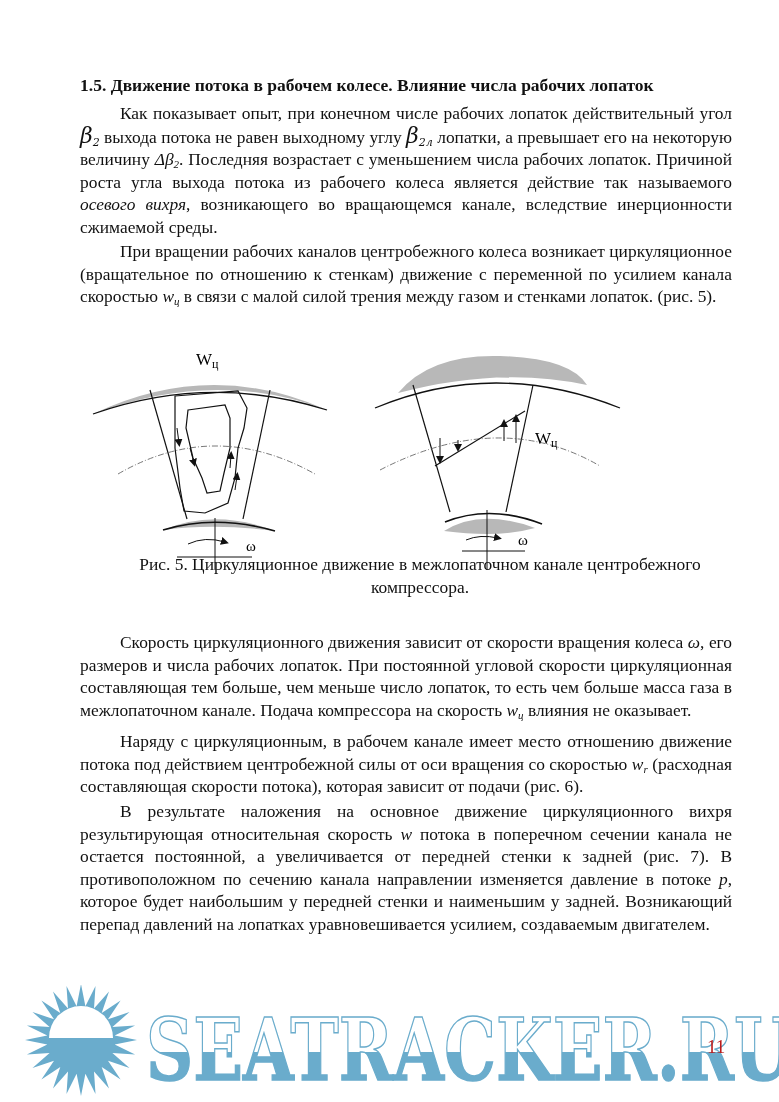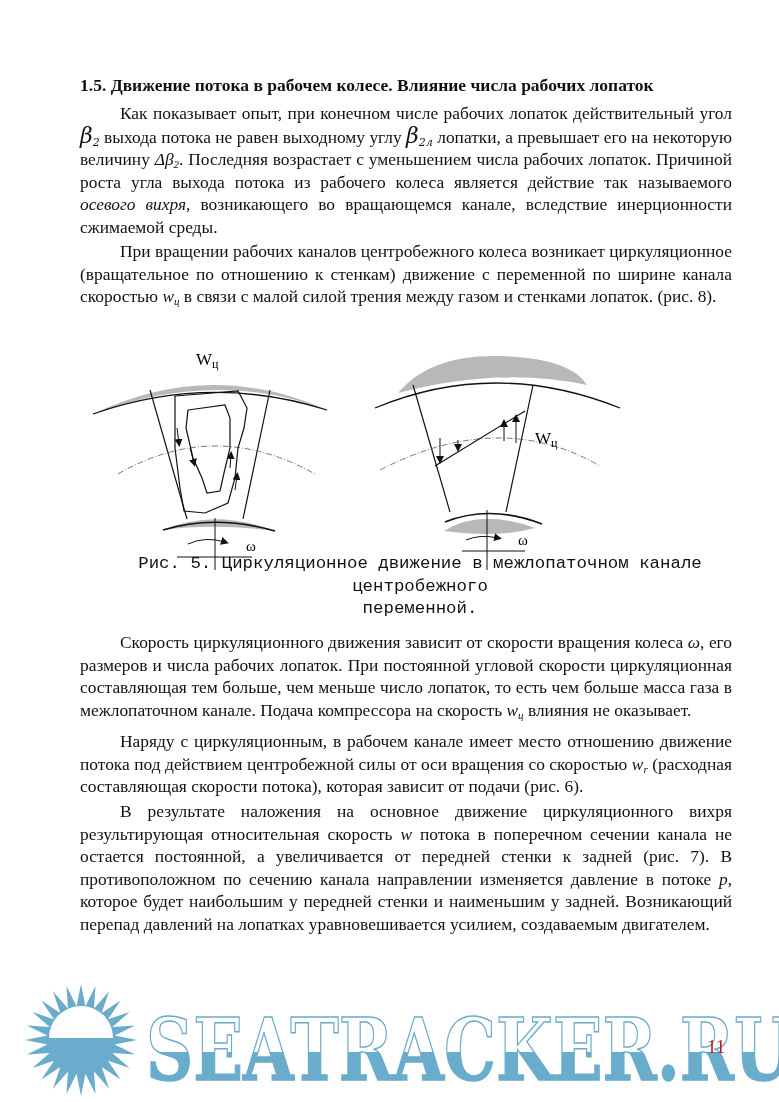--- a/index.html
+++ b/index.html
@@ -13,36 +13,36 @@
   .m { font-style: italic; }
   sub { font-size: 11px; vertical-align: -3px; line-height: 0; }
   .p1 { top: 102px; }
   .p2 { top: 240px; }
   .p3 { top: 631px; }
   .p4 { top: 730px; }
   .p5 { top: 800px; }
   .beta { font-style: italic; font-size: 22px; font-family: "DejaVu Serif", serif; }
   .figure { position: absolute; left: 80px; top: 348px; width: 580px; height: 222px; }
   .caption { position: absolute; left: 100px; width: 640px; top: 553px; text-align: center;
-             font-size: 17.4px; line-height: 22.6px; font-family: Liberation Mono, monospace; }
+             font-size: 17.4px; line-height: 22.6px; }
   .watermark { position: absolute; left: 0; top: 985px; width: 779px; height: 117px; padding-left: 24px; }
   .pagenum { position: absolute; left: 707px; top: 1036px; font-size: 19px; color: #b91c1c; }
 </style>
 </head>
 <body>
 
 <div class="page">
 
   <div class="title">
     <div>1.5. Движение потока в рабочем колесе. Влияние числа рабочих лопаток</div>
   </div>
 
   <div class="para p1"><span>Как показывает опыт, при конечном числе рабочих лопаток действительный угол </span><span class="beta"><span>β</span><sub>2</sub></span><span> выхода потока не равен выходному углу </span><span class="beta"><span>β</span><sub>2л</sub></span><span> лопатки, а превышает его на некоторую величину </span><span class="m"><span>Δβ</span><sub>2</sub></span><span>. Последняя возрастает с уменьшением числа рабочих лопаток. Причиной роста угла выхода потока из рабочего колеса является действие так называемого </span><span class="m">осевого вихря</span><span>, возникающего во вращающемся канале, вследствие инерционности сжимаемой среды.</span></div>
 
-  <div class="para p2"><span>При вращении рабочих каналов центробежного колеса возникает циркуляционное (вращательное по отношению к стенкам) движение с переменной по ширине канала скоростью </span><span class="m"><span>w</span><sub>ц</sub></span><span> в связи с малой силой трения между газом и стенками лопаток. (рис. 8).</span></div>
+  <div class="para p2"><span>При вращении рабочих каналов центробежного колеса возникает циркуляционное (вращательное по отношению к стенкам) движение с переменной по усилием канала скоростью </span><span class="m"><span>w</span><sub>ц</sub></span><span> в связи с малой силой трения между газом и стенками лопаток. (рис. 5).</span></div>
 
   <div class="figure">
     <svg width="580" height="222" viewBox="0 0 580 222">
       <defs>
         <marker id="ah" markerWidth="8" markerHeight="8" refX="4" refY="4" orient="auto">
           <path d="M0,0 L8,4 L0,8 z" fill="#111"></path>
         </marker>
       </defs>
 
       <g>
@@ -83,21 +83,21 @@
         <line x1="382" y1="203" x2="445" y2="203" stroke="#111" stroke-width="1"></line>
         <path d="M386,192 Q400,186 418,190" fill="none" stroke="#111" stroke-width="1" marker-end="url(#ah)"></path>
         <text x="455" y="96" font-family="Liberation Serif, serif" font-size="17"><tspan>W</tspan><tspan font-size="12" dy="3">ц</tspan></text>
         <text x="438" y="197" font-family="Liberation Serif, serif" font-size="15">ω</text>
       </g>
     </svg>
   </div>
 
   <div class="caption">
     <div>Рис. 5. Циркуляционное движение в межлопаточном канале центробежного</div>
-    <div>переменной.</div>
+    <div>компрессора.</div>
   </div>
 
   <div class="para p3"><span>Скорость циркуляционного движения зависит от скорости вращения колеса </span><span class="m">ω</span><span>, его размеров и числа рабочих лопаток. При постоянной угловой скорости циркуляционная составляющая тем больше, чем меньше число лопаток, то есть чем больше масса газа в межлопаточном канале. Подача компрессора на скорость </span><span class="m"><span>w</span><sub>ц</sub></span><span>  влияния не оказывает.</span></div>
 
   <div class="para p4"><span>Наряду с циркуляционным, в рабочем канале имеет место отношению движение потока под действием центробежной силы от оси вращения со скоростью </span><span class="m"><span>w</span><sub>r</sub></span><span> (расходная составляющая скорости потока), которая зависит от подачи (рис. 6).</span></div>
 
   <div class="para p5"><span>В результате наложения на основное движение циркуляционного вихря результирующая относительная скорость </span><span class="m">w</span><span> потока в поперечном сечении канала не остается постоянной, а увеличивается от передней стенки к задней (рис. 7). В противоположном по сечению канала направлении изменяется давление в потоке </span><span class="m">p</span><span>, которое будет наибольшим у передней стенки и наименьшим у задней. Возникающий перепад давлений на лопатках уравновешивается усилием, создаваемым двигателем.</span></div>
 
   <div class="watermark">
     <svg width="779" height="117" viewBox="0 0 779 117">

